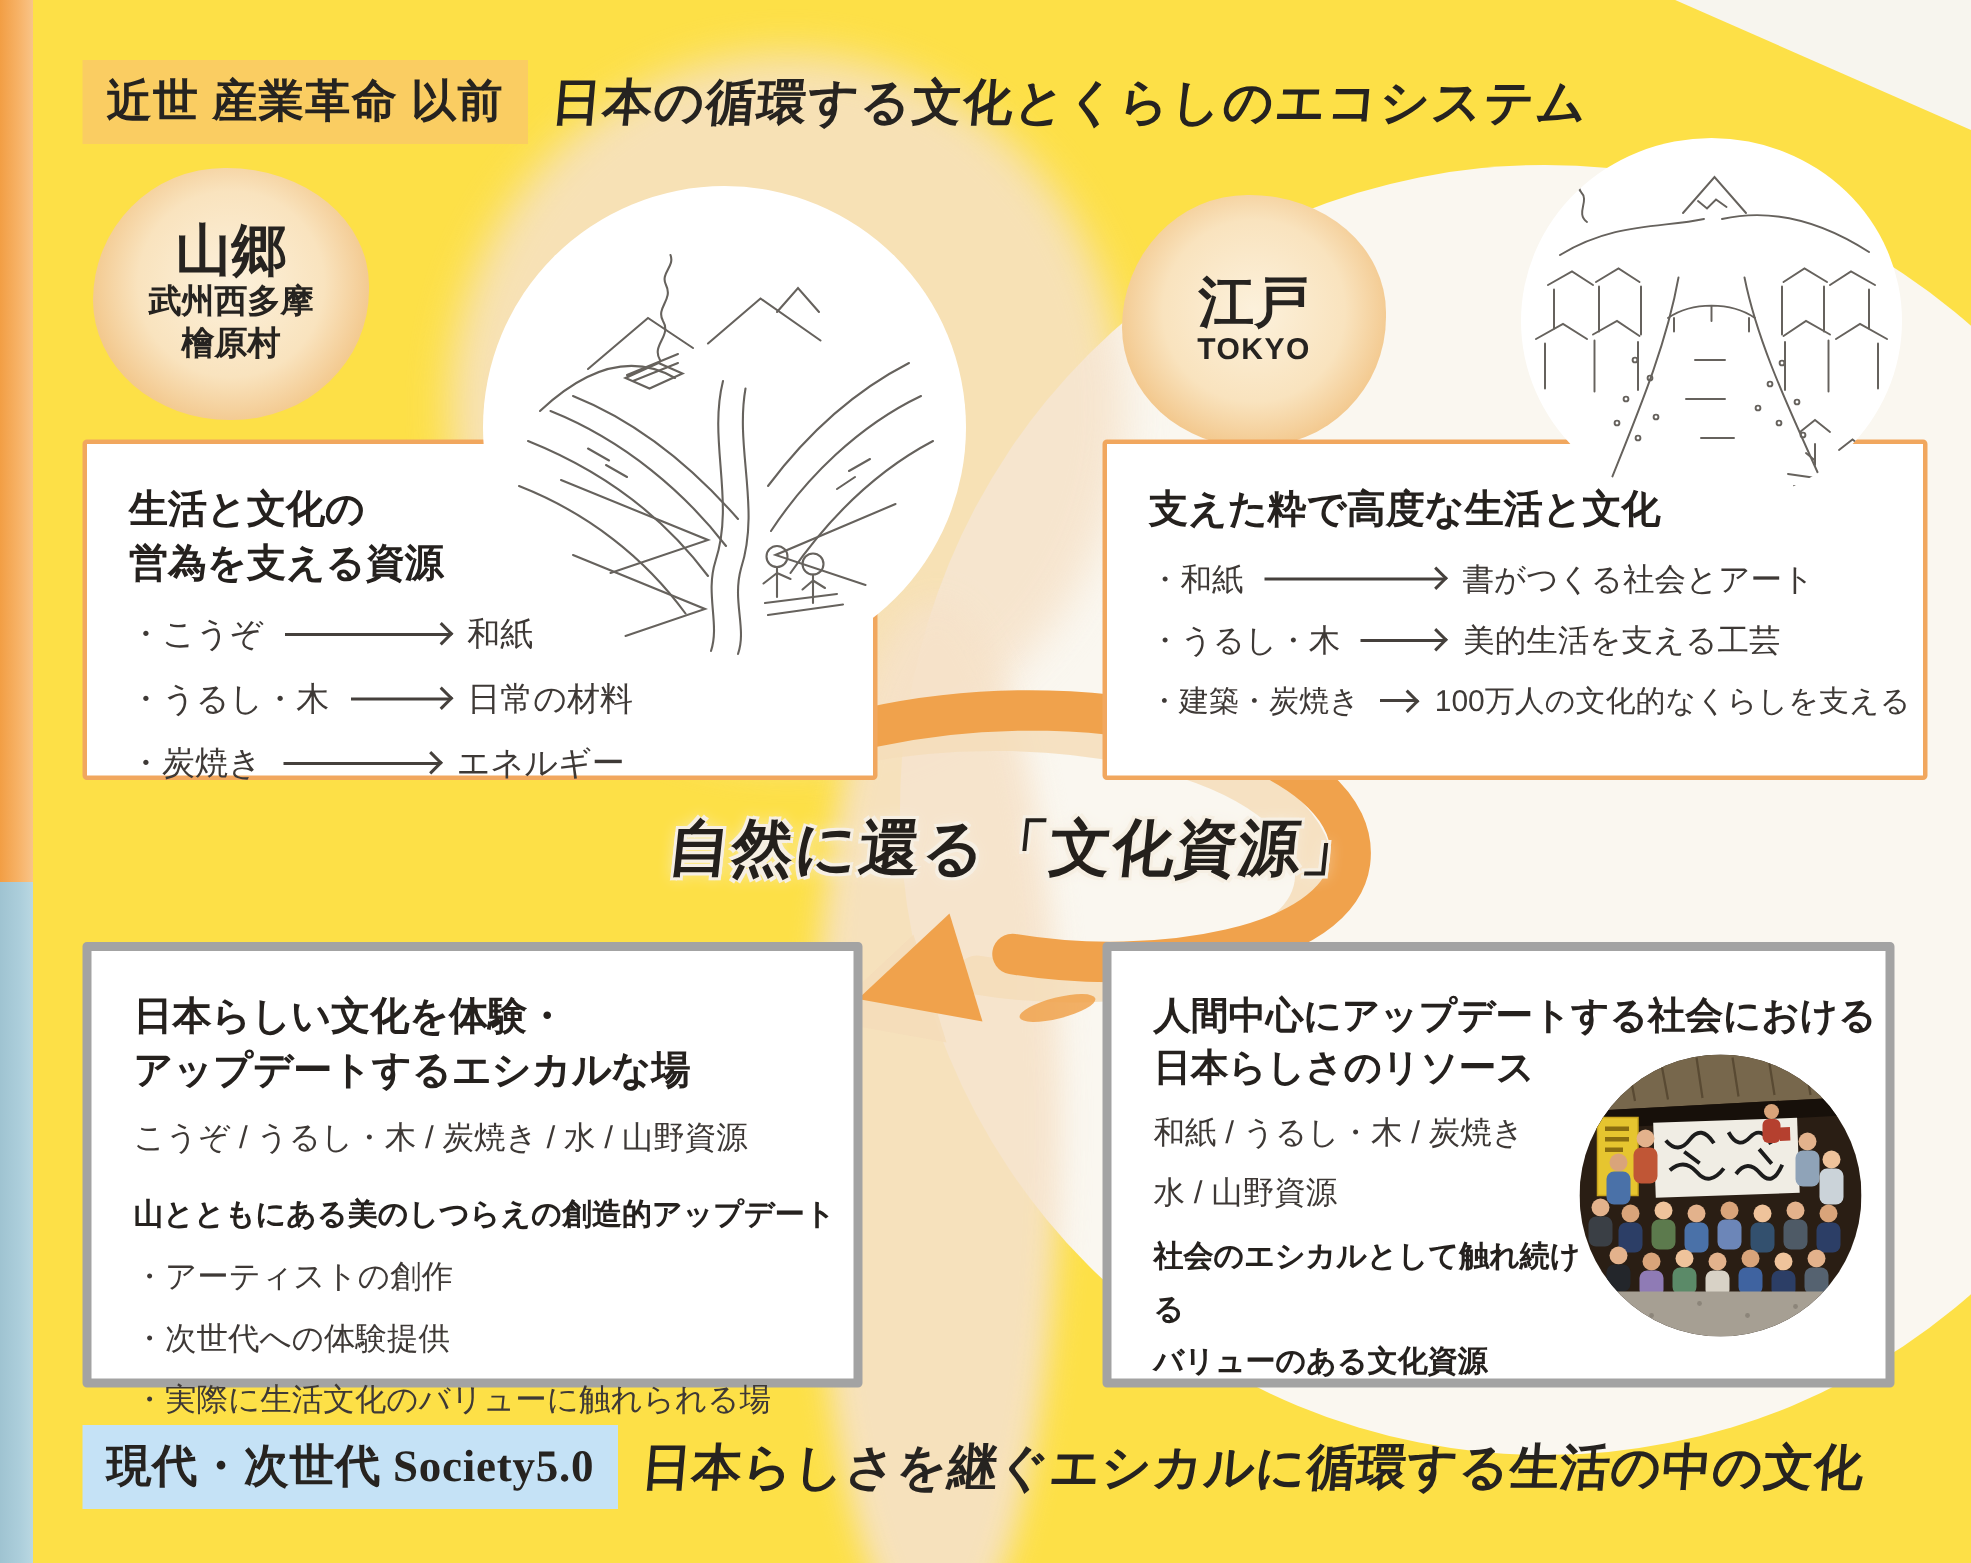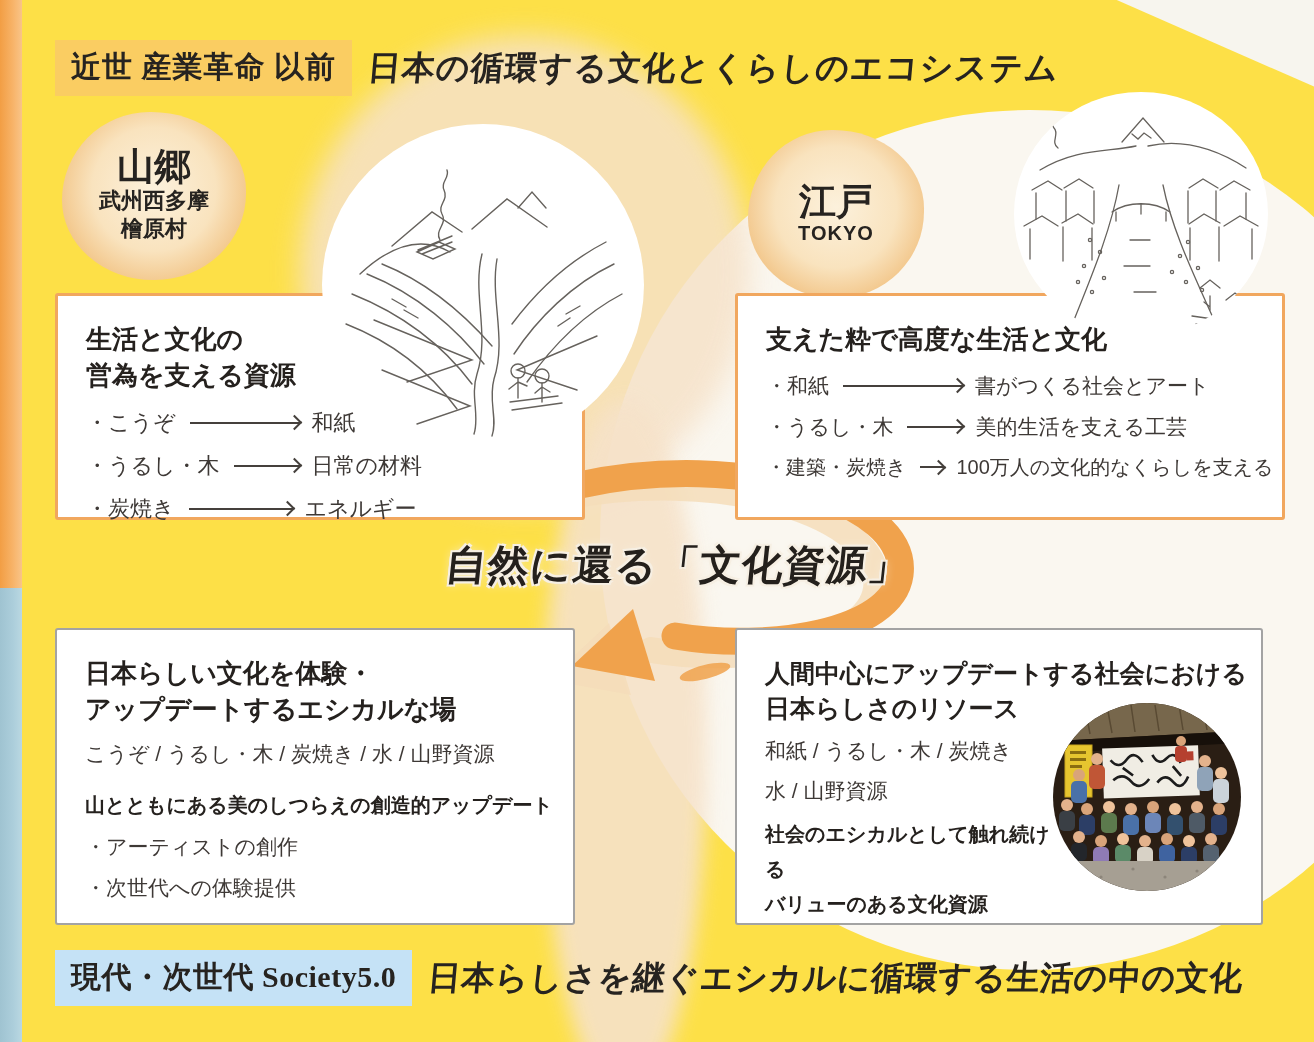--- a/index.html
+++ b/index.html
@@ -56,21 +56,21 @@
   
   .illus{position:absolute;z-index:4;}
   .valley-circle{left:322px;top:124px;width:322px;height:322px;}
   .edo-ellipse{left:1012px;top:90px;width:258px;height:248px;}
   
   .box{
     position:absolute;background:#FFFFFF;z-index:3;border-radius:3px;
     padding:26px 28px;box-sizing:border-box;
   }
   .box-orange{border:3px solid #F1A75E;}
-  .box-blue{border:2px solid #a3a3a3;}
+  .box-blue{border:6px solid #a3a3a3;}
   .box-mountain{left:55px;top:293px;width:530px;height:227px;}
   .box-edo{left:735px;top:293px;width:550px;height:227px;}
   .box-place{left:55px;top:628px;width:520px;height:297px;}
   .box-human{left:735px;top:628px;width:528px;height:297px;}
   .box-title{font-size:26px;font-weight:bold;line-height:1.38;color:#25211E;white-space:nowrap;}
   .flow-list{margin-top:14px;}
   .flow-row{display:flex;align-items:center;margin-top:13px;font-size:22px;color:#3E3936;white-space:nowrap;}
   .flow-row.small{font-size:20px;}
   .flow-arrow{height:2px;background:#45403C;position:relative;margin:0 12px 0 14px;flex:none;}
   .flow-arrow::after{
@@ -269,20 +269,21 @@
   </div>
 
   <div class="box box-blue box-place">
     <div class="box-title">日本らしい文化を体験・</div>
     <div class="box-title">アップデートするエシカルな場</div>
     <div class="res-line">こうぞ / うるし・木 / 炭焼き / 水 / 山野資源</div>
     <div class="sub-bold">山とともにある美のしつらえの創造的アップデート</div>
     <div class="bullets">
       <div class="bullet">・アーティストの創作</div>
       <div class="bullet">・次世代への体験提供</div>
+      <div class="bullet">・実際に生活文化のバリューに触れられる場</div>
     </div>
   </div>
 
   <div class="box box-blue box-human">
     <div class="box-title" style="font-size:25px;">人間中心にアップデートする社会における</div>
     <div class="box-title" style="font-size:25px;">日本らしさのリソース</div>
     <div class="res-line">和紙 / うるし・木 / 炭焼き</div>
     <div class="res-line">水 / 山野資源</div>
     <div class="desc-bold">
       <div>社会のエシカルとして触れ続ける</div>

